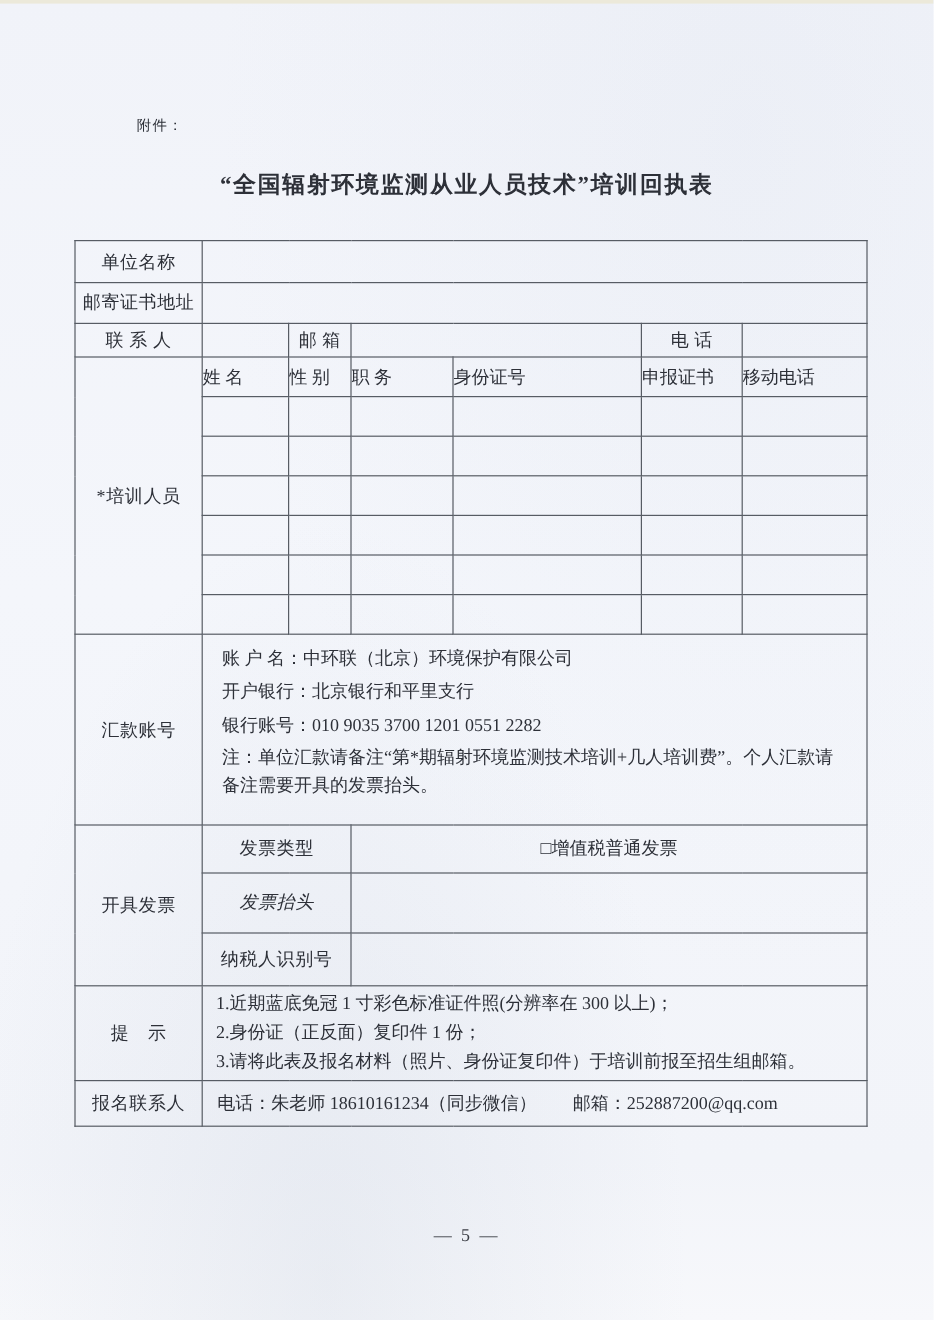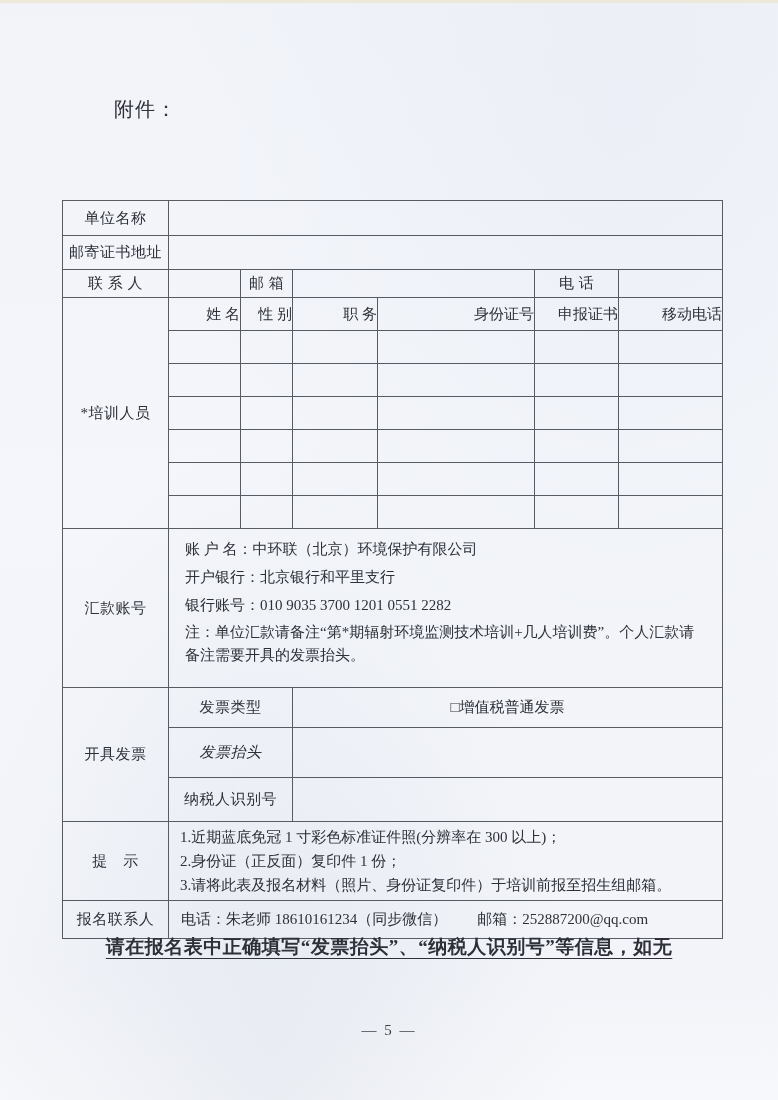--- a/index.html
+++ b/index.html
@@ -10,39 +10,39 @@
     font-family:"Liberation Serif","DejaVu Serif",serif;
     color:#2d3038;
     background:
       radial-gradient(ellipse at 35% 97%, rgba(188,198,214,0.22), transparent 42%),
       radial-gradient(ellipse at 80% 10%, rgba(210,218,232,0.18), transparent 50%),
       linear-gradient(180deg,#f1f3f9 0%, #f4f6fb 45%, #f2f4f9 88%, #f7f8fb 100%);
   }
   .top-strip { position:absolute; top:0; left:0; right:0; height:3px; background:#ece9da; }
   .attachment {
     position:absolute; top:96px; left:114px;
-    font-size:20px; letter-spacing:1px;
+    font-size:12px; letter-spacing:1px;
   }
   .title {
     position:absolute; top:141px; left:0; width:100%;
     margin:0; text-align:center;
     font-size:19px; font-weight:bold; letter-spacing:1.5px;
   }
   table.form-table {
     position:absolute; top:200px; left:62px;
     width:660px; border-collapse:collapse; table-layout:fixed;
   }
   .form-table td {
     border:1px solid #575c64;
     font-size:15px; padding:0;
     vertical-align:middle;
     overflow:hidden;
   }
   .lab { text-align:center; letter-spacing:0.5px; }
-  .hd  { text-align:right;margin-top:20px; }
+  .hd  { text-align:left;margin-top:20px; }
   .r-unit    { height:35px;font-family:Liberation Mono, monospace; }
   .r-mail    { height:34px; }
   .r-contact { height:28px;padding-left:24px; }
   .r-thead   { height:33px; }
   .trainee-row { height:33px; }
   .r-remit   { height:140px; }
   .r-inv1    { height:40px; }
   .r-inv2    { height:50px;font-style:italic; }
   .r-inv3    { height:44px; }
   .r-tips    { height:75px; }
@@ -65,20 +65,21 @@
     text-align:center; font-size:15px; letter-spacing:2px; color:#3a3d44;
   }
 </style>
 </head>
 <body>
 
 <div class="page">
   <div class="top-strip"></div>
 
   <div class="attachment">附件：</div>
+  <h1 class="title">“全国辐射环境监测从业人员技术”培训回执表</h1>
 
   <table class="form-table">
     <colgroup>
       <col style="width:106px">
         <col style="width:72px">
         <col style="width:52px">
       <col style="width:85px">
         <col style="width:157px">
         <col style="width:84px">
         <col style="width:104px">
@@ -195,17 +196,17 @@
       </tr>
 
       <tr class="r-reg">
         <td class="lab">报名联系人</td>
         <td colspan="6" class="reg-cell">电话：朱老师 18610161234（同步微信）　　邮箱：252887200@qq.com</td>
       </tr>
     </tbody>
   </table>
 
   <div class="warning">
-    <span class="u">请在报名表中正确填写“发票抬头”、“纳税人识别号”等信息，如无</span><br>
+    <br>
   </div>
 
   <div class="page-number">— 5 —</div>
 </div>
 
 </body></html>

